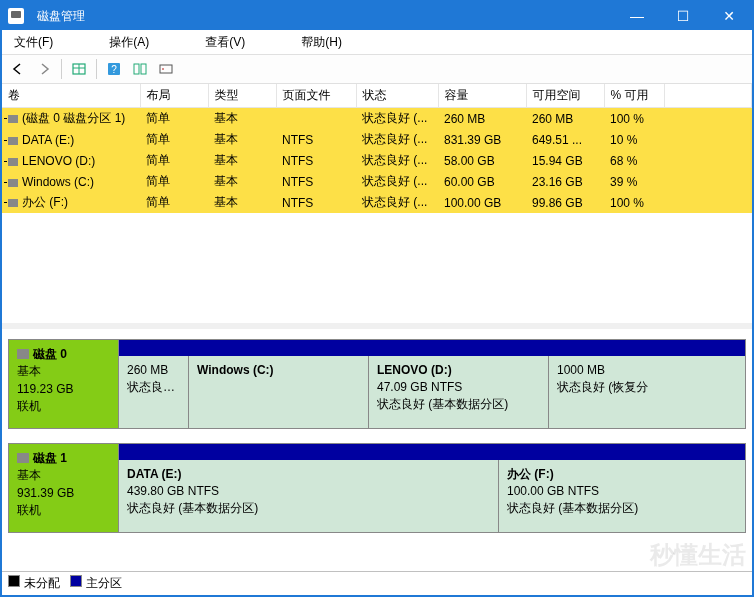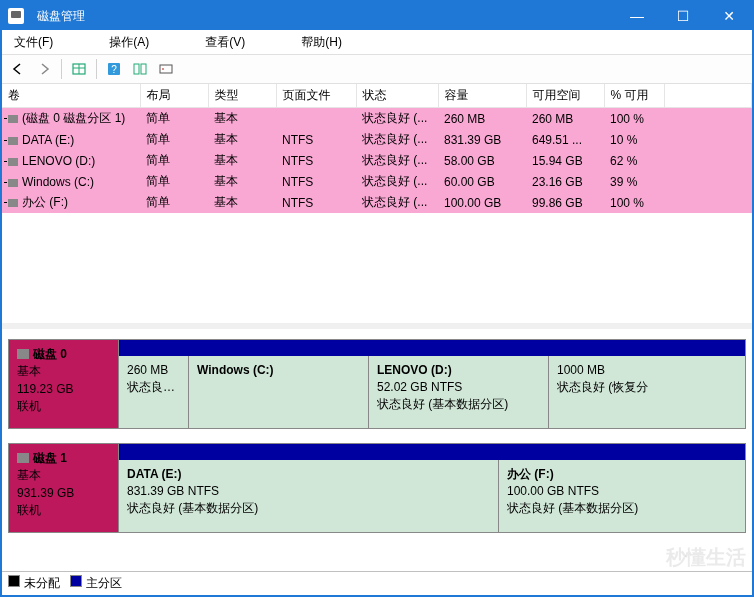--- a/index.html
+++ b/index.html
@@ -83,21 +83,21 @@
   .vol-table { width: 100%; border-collapse: collapse; table-layout: fixed; }
   .vol-table th {
     text-align: left;
     font-weight: normal;
     background: #fff;
     border-right: 1px solid #e5e5e5;
     border-bottom: 1px solid #e5e5e5;
     padding: 3px 6px;
     height: 22px;
   }
-  .vol-table tbody tr { background: #f9a8d4; }
+  .vol-table tbody tr { background: #fde047; }
   .vol-table td {
     padding: 2px 6px;
     height: 18px;
     white-space: nowrap; overflow: hidden; text-overflow: ellipsis;
     color: #000;
   }
   .vol-icon {
     display: inline-block; width: 10px; height: 8px;
     background: #888; margin-right: 4px;
     position: relative; top: 1px;
@@ -117,21 +117,21 @@
     margin: 6px 4px 14px 4px;
     border: 1px solid #888;
     background: #fff;
   }
   .disk-info {
     width: 110px;
     padding: 6px 8px;
     font-size: 12px;
     line-height: 1.45;
     border-right: 1px solid #888;
-    background: #be185d;
+    background: #84cc16;
     position: relative;
   }
   .disk-icon {
     display:inline-block; width:12px; height:10px; background:#888;
     margin-right:4px; position:relative; top:1px;
   }
   .disk-name { font-weight: bold; }
   .part-container {
     flex: 1;
     display: flex;
@@ -160,21 +160,21 @@
     font-size: 12px;
     background: #fff;
   }
   .legend-swatch { width: 12px; height: 12px; display:inline-block; margin-right:4px; border:1px solid #888;}
   .sw-black { background:#000; }
   .sw-blue { background:#0000a0; }
   
   .watermark {
     position: absolute;
     right: 8px; bottom: 26px;
-    font-size: 20px;
+    font-size: 24px;
     color: rgba(150,150,150,0.2);
     font-weight: bold;
     pointer-events: none;
   }
 </style>
 </head>
 <body>
 
 <div class="titlebar">
   <div class="titlebar-left">
@@ -285,21 +285,21 @@
           <td></td>
         </tr>
         <tr>
           <td><span class="vol-icon"></span><span>LENOVO (D:)</span></td>
           <td>简单</td>
           <td>基本</td>
           <td>NTFS</td>
           <td>状态良好 (...</td>
           <td>58.00 GB</td>
           <td>15.94 GB</td>
-          <td>62 %</td>
+          <td>68 %</td>
           <td></td>
         </tr>
         <tr>
           <td><span class="vol-icon"></span><span>Windows (C:)</span></td>
           <td>简单</td>
           <td>基本</td>
           <td>NTFS</td>
           <td>状态良好 (...</td>
           <td>60.00 GB</td>
           <td>23.16 GB</td>
@@ -335,21 +335,21 @@
           <div class="part-strip-body">
             <div class="partition" style="flex: 0 0 70px;">
               <div class="part-sub">260 MB</div>
               <div class="part-sub">状态良好 (EF</div>
             </div>
             <div class="partition" style="flex: 0 0 180px;">
               <div class="part-title">Windows  (C:)</div>
             </div>
             <div class="partition" style="flex: 0 0 180px;">
               <div class="part-title">LENOVO  (D:)</div>
-              <div class="part-sub">52.02 GB NTFS</div>
+              <div class="part-sub">47.09 GB NTFS</div>
               <div class="part-sub">状态良好 (基本数据分区)</div>
             </div>
             <div class="partition" style="flex: 1 1 auto;">
               <div class="part-sub">1000 MB</div>
               <div class="part-sub">状态良好 (恢复分</div>
             </div>
           </div>
         </div>
       </div>
       <div class="disk-row">
@@ -357,21 +357,21 @@
           <div><span class="disk-icon"></span><span class="disk-name">磁盘 1</span></div>
           <div>基本</div>
           <div>931.39 GB</div>
           <div>联机</div>
         </div>
         <div class="part-container">
           <div class="part-strip-top"></div>
           <div class="part-strip-body">
             <div class="partition" style="flex: 0 0 380px;">
               <div class="part-title">DATA  (E:)</div>
-              <div class="part-sub">831.39 GB NTFS</div>
+              <div class="part-sub">439.80 GB NTFS</div>
               <div class="part-sub">状态良好 (基本数据分区)</div>
             </div>
             <div class="partition" style="flex: 1 1 auto;">
               <div class="part-title">办公  (F:)</div>
               <div class="part-sub">100.00 GB NTFS</div>
               <div class="part-sub">状态良好 (基本数据分区)</div>
             </div>
           </div>
         </div>
       </div>

